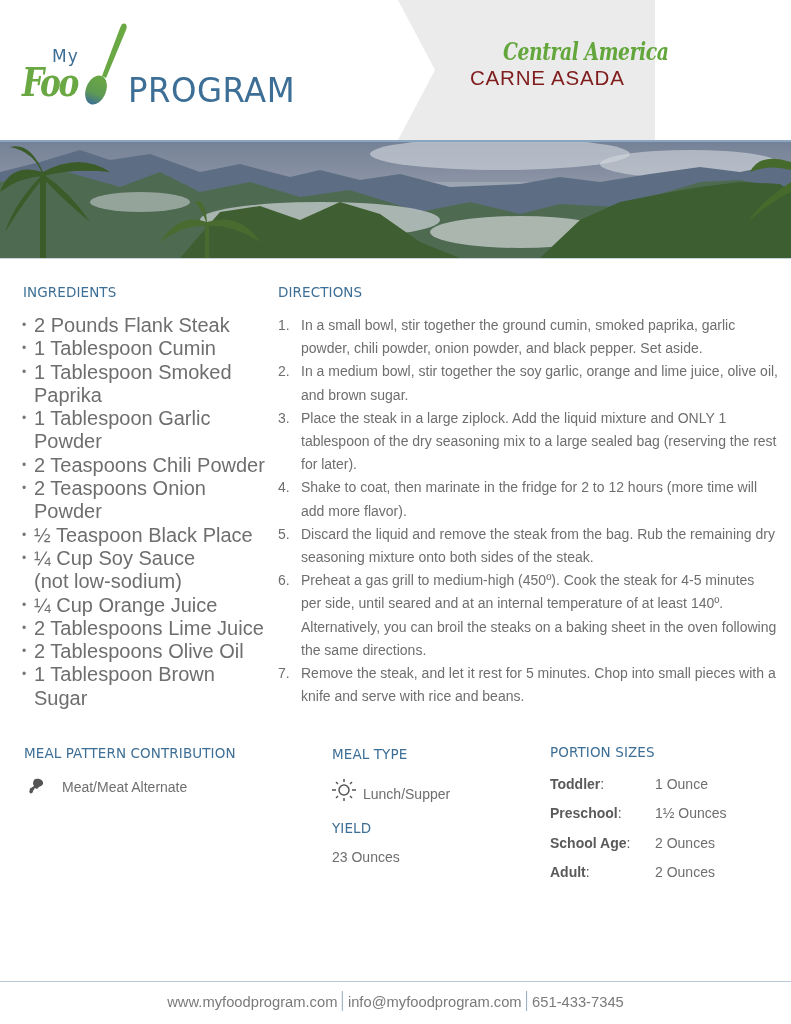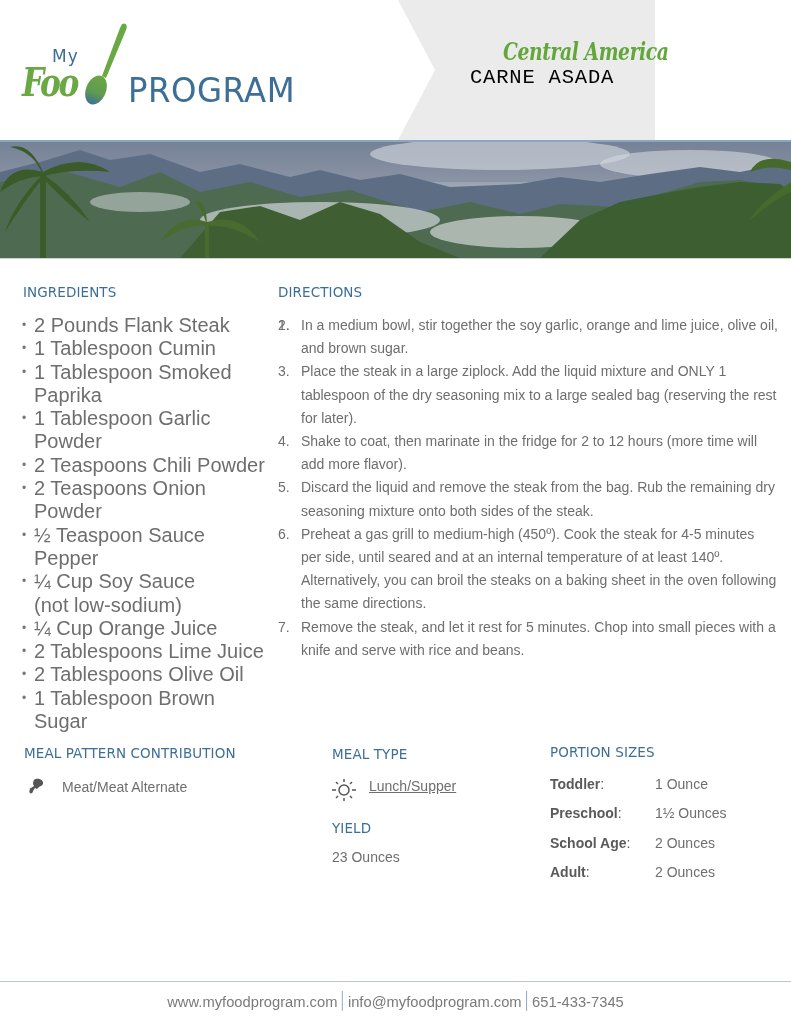--- a/index.html
+++ b/index.html
@@ -11,21 +11,21 @@
     .header-white { position: absolute; left: 0; top: 0; width: 440px; height: 140px; }
     .header-white svg { display: block; }
     .logo { position: absolute; left: 22px; top: 22px; width: 290px; height: 90px; }
     .logo-my { position: absolute; left: 30px; top: 24px; font-size: 17px; letter-spacing: 1px; color: #3d6f96; font-family: "DejaVu Sans", sans-serif; font-weight: normal; }
     .logo-food { position: absolute; left: 0; top: 36px; font-size: 40px; color: #6aa843; font-family: "DejaVu Serif", serif; font-style: italic; font-weight: bold; letter-spacing: -3px; transform: scaleX(0.78); transform-origin: left; }
     .logo-program { position: absolute; left: 106px; top: 49px; font-size: 33px; color: #3d6f96; font-family: "DejaVu Sans", sans-serif; font-weight: normal; letter-spacing: 0.5px; transform: scaleX(0.98); transform-origin: left; }
     .logo-spoon { position: absolute; left: 60px; top: 0; }
 
     .title-block { position: absolute; left: 470px; top: 38px; width: 300px; text-align: left; }
     .title-region { font-family: "DejaVu Serif", serif; font-style: italic; font-weight: bold; font-size: 24px; color: #63a63c; transform: scaleX(0.78); letter-spacing: -0.5px; line-height: 28px; }
-    .title-dish { font-family: Liberation Mono, monospace; font-size: 20.5px; color: #000000; letter-spacing: 0.8px; line-height: 24px; margin-top: 0px; }
+    .title-dish { font-family: Liberation Sans, sans-serif; font-size: 20.5px; color: #7f1d1d; letter-spacing: 0.8px; line-height: 24px; margin-top: 0px; }
 
     .header-line { position: absolute; left: 0; top: 140px; width: 791px; height: 2px; background: #8aa6c0; }
 
     
     .banner { position: absolute; left: 0; top: 142px; width: 791px; height: 116px; overflow: hidden;
       background: linear-gradient(180deg, #6f7d93 0%, #8e98a8 25%, #a7afbb 45%, #8d9b95 60%, #6d8460 80%, #4f6e3a 100%); }
     .banner svg { position: absolute; left: 0; top: 0; }
     .banner-line { position: absolute; left: 0; top: 258px; width: 791px; height: 1px; background: #c9d3dc; }
 
     
@@ -37,21 +37,21 @@
     .ingredients li::before { content: "•"; position: absolute; left: 0; top: 0; font-size: 12px; color: #777; }
     .ingredients li .sub { display: block; }
 
     
     .directions { position: absolute; left: 278px; top: 314px; width: 500px; list-style: none; }
     .directions li { position: relative; padding-left: 23px; font-size: 14px; line-height: 23.2px; color: #6e6e6e; }
     .directions li .num { position: absolute; left: 0; top: 0; }
 
     
     .meat-row { position: absolute; left: 28px; top: 778px; display: flex; align-items: center; gap: 17px; font-size: 14px; color: #6e6e6e; }
-    .meal-type-row { position: absolute; left: 330px; top: 778px; display: flex; align-items: flex-start; gap: 11px; font-size: 14px; color: #6e6e6e; text-decoration: underline; }
+    .meal-type-row { position: absolute; left: 330px; top: 778px; display: flex; align-items: flex-end; gap: 5px; font-size: 14px; color: #6e6e6e; }
     .yield-value { position: absolute; left: 332px; top: 849px; font-size: 14px; color: #6e6e6e; }
 
     .portions { position: absolute; left: 550px; top: 776px; }
     .portion-row { display: flex; height: 29.3px; align-items: flex-start; font-size: 14px; }
     .portion-label { width: 105px; color: #5a5a5a; font-weight: bold; }
     .portion-label .colon { font-weight: normal; }
     .portion-value { color: #6e6e6e; }
 
     
     .footer-line { position: absolute; left: 0; top: 981px; width: 791px; height: 1px; background: #b9c7d4; }
@@ -134,31 +134,31 @@
 <div class="banner-line"></div>
 
 <div class="h" style="left:23px; top:284px;">INGREDIENTS</div>
 <ul class="ingredients">
   <li><span>2 Pounds Flank Steak</span></li>
   <li><span>1 Tablespoon Cumin</span></li>
   <li><span>1 Tablespoon Smoked Paprika</span></li>
   <li><span>1 Tablespoon Garlic Powder</span></li>
   <li><span>2 Teaspoons Chili Powder</span></li>
   <li><span>2 Teaspoons Onion Powder</span></li>
-  <li><span>½ Teaspoon Sauce Pepper</span></li>
+  <li><span>½ Teaspoon Black Place</span></li>
   <li><span>¼ Cup Soy Sauce</span><span class="sub">(not low-sodium)</span></li>
   <li><span>¼ Cup Orange Juice</span></li>
   <li><span>2 Tablespoons Lime Juice</span></li>
   <li><span>2 Tablespoons Olive Oil</span></li>
   <li><span>1 Tablespoon Brown Sugar</span></li>
 </ul>
 
 <div class="h" style="left:278px; top:284px;">DIRECTIONS</div>
 <ol class="directions">
-  <li><span class="num">1.</span></li>
+  <li><span class="num">1.</span><span>In a small bowl, stir together the ground cumin, smoked paprika, garlic powder, chili powder, onion powder, and black pepper. Set aside.</span></li>
   <li><span class="num">2.</span><span>In a medium bowl, stir together the soy garlic, orange and lime juice, olive oil, and brown sugar.</span></li>
   <li><span class="num">3.</span><span>Place the steak in a large ziplock. Add the liquid mixture and ONLY 1 tablespoon of the dry seasoning mix to a large sealed bag (reserving the rest for later).</span></li>
   <li><span class="num">4.</span><span>Shake to coat, then marinate in the fridge for 2 to 12 hours (more time will add more flavor).</span></li>
   <li><span class="num">5.</span><span>Discard the liquid and remove the steak from the bag. Rub the remaining dry seasoning mixture onto both sides of the steak.</span></li>
   <li><span class="num">6.</span><span>Preheat a gas grill to medium-high (450º). Cook the steak for 4-5 minutes per side, until seared and at an internal temperature of at least 140º. Alternatively, you can broil the steaks on a baking sheet in the oven following the same directions.</span></li>
   <li><span class="num">7.</span><span>Remove the steak, and let it rest for 5 minutes. Chop into small pieces with a knife and serve with rice and beans.</span></li>
 </ol>
 
 <div class="h" style="left:24px; top:745px;text-align:center;">MEAL PATTERN CONTRIBUTION</div>
 <div class="meat-row">

